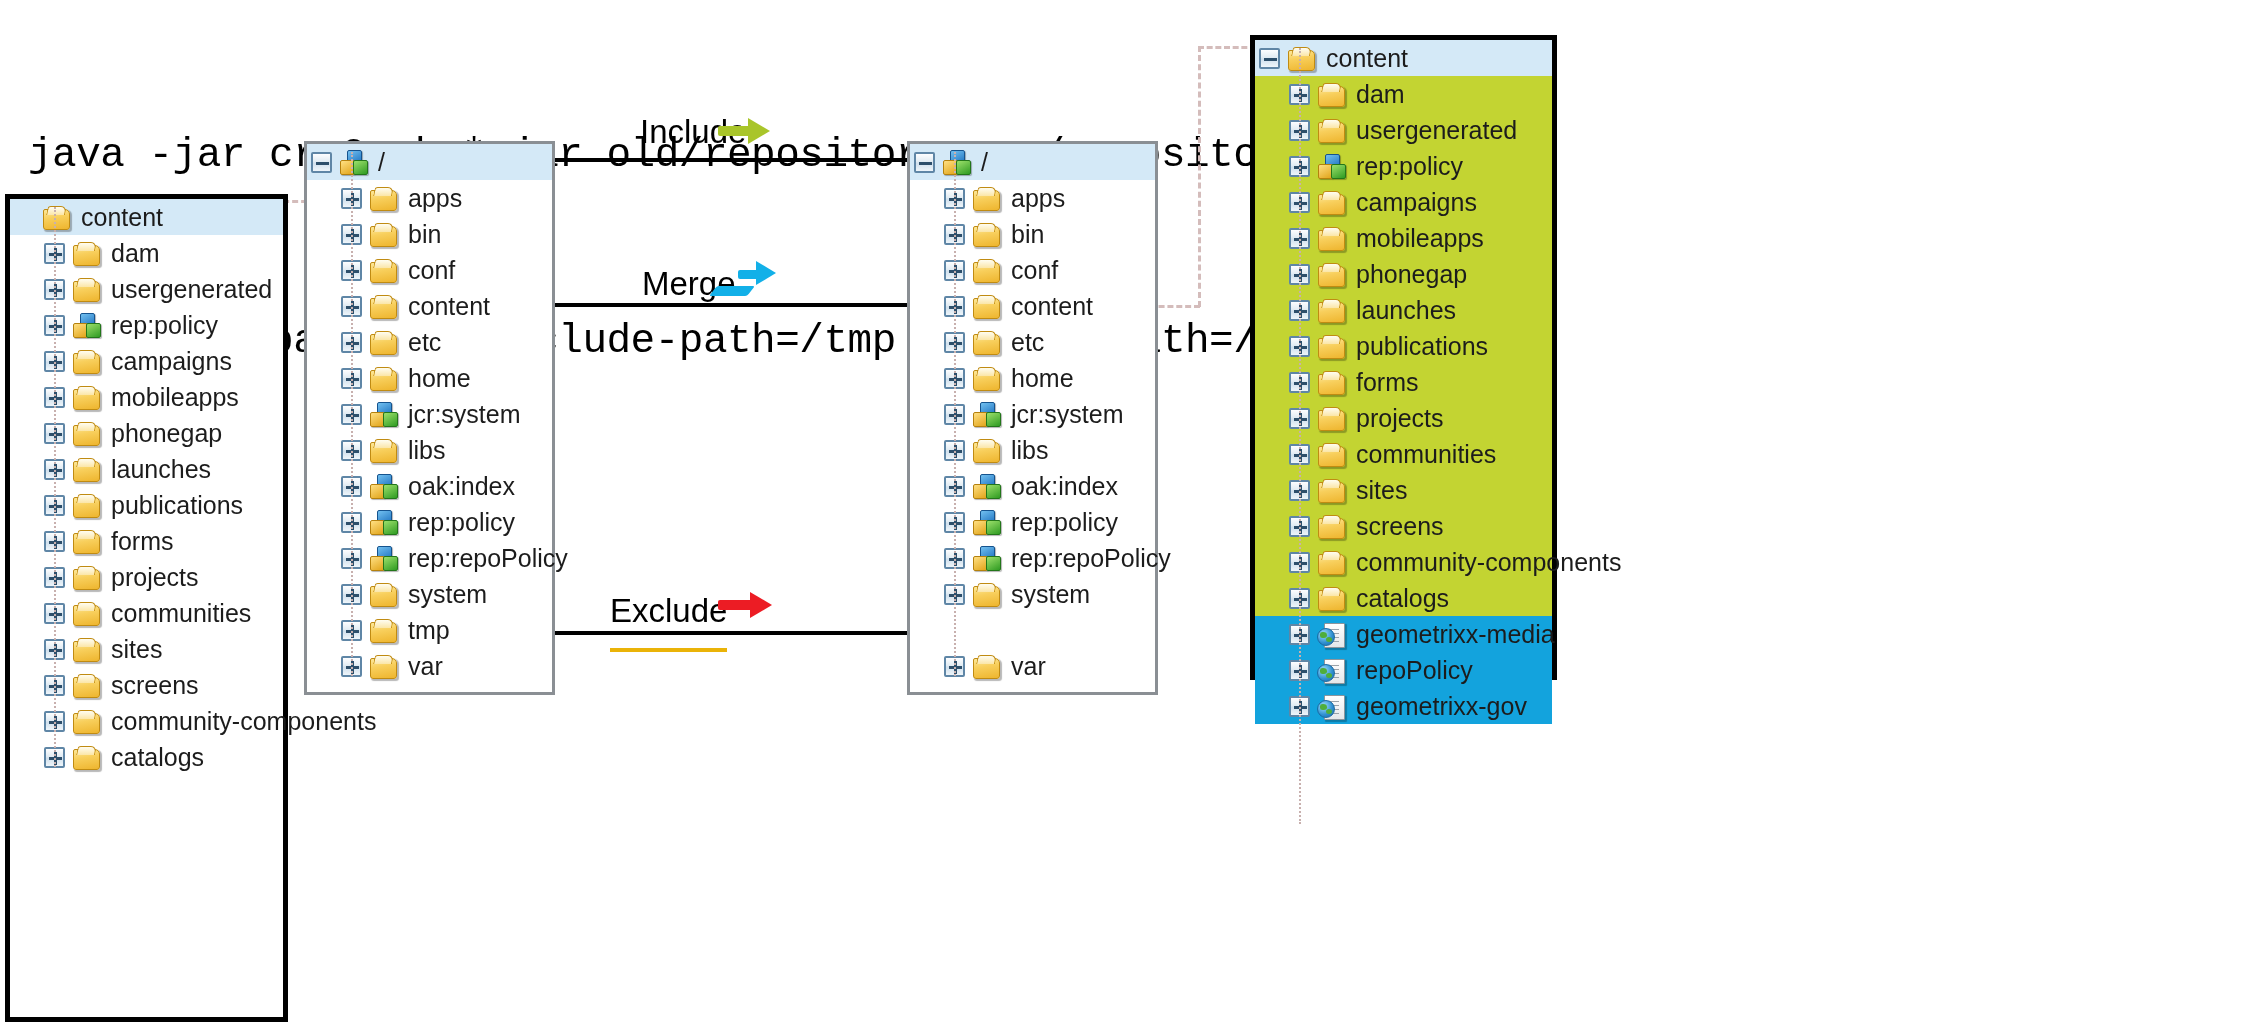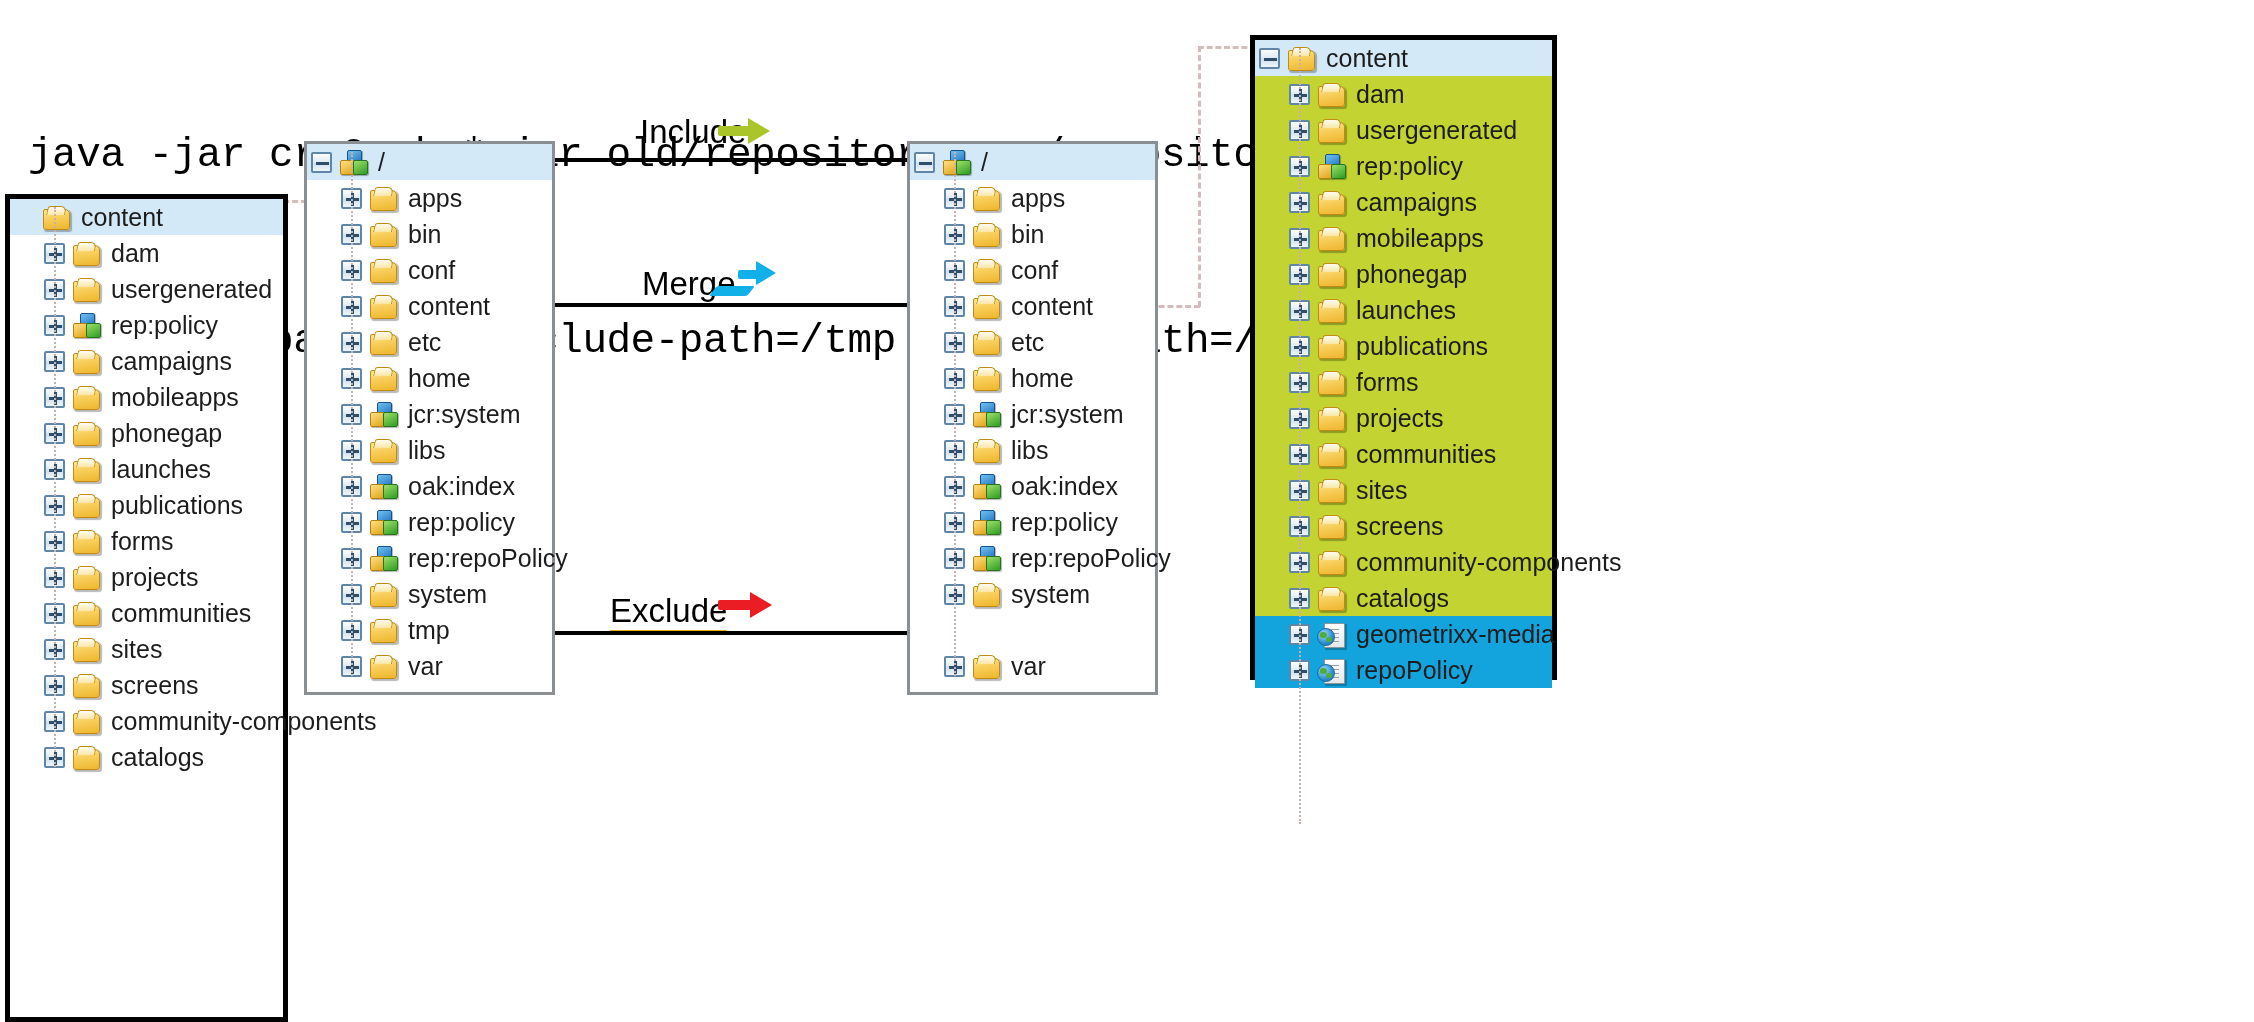--- a/index.html
+++ b/index.html
@@ -120,21 +120,21 @@
   .lineh{position:absolute;height:4px;background:#000;}
   .arrowhead{
     position:absolute;width:0;height:0;
     border-top:11px solid transparent;border-bottom:11px solid transparent;
     border-left:18px solid #000;
   }
   .alabel{
     position:absolute;font-size:33px;color:#000;white-space:nowrap;
     font-family:"Liberation Sans",sans-serif;
   }
-  .alabel.ul{border-bottom:1px solid #eab308;padding-bottom:0;}
+  .alabel.ul{border-bottom:4px solid #eab308;padding-bottom:18px;}
 
   .gicon{position:absolute;}
   .gicon .shaft{position:absolute;height:10px;border-radius:2px;}
   .gicon .head{position:absolute;width:0;height:0;
     border-top:13px solid transparent;border-bottom:13px solid transparent;}
 </style>
 </head>
 <body>
 
 <div class="stage">
@@ -639,17 +639,31 @@
             <span class="lines">
               <i></i>
               <i></i>
               <i></i>
               <i></i>
             </span>
             <span class="globe"></span>
           </span>
           <span class="lbl">repoPolicy</span>
         </div>
+        <div class="row blue">
+          <span class="ind l1"></span>
+          <span class="exp plus"></span>
+          <span class="ico page">
+            <span class="lines">
+              <i></i>
+              <i></i>
+              <i></i>
+              <i></i>
+            </span>
+            <span class="globe"></span>
+          </span>
+          <span class="lbl">geometrixx-gov</span>
+        </div>
         <div class="guide" style="left: 44px; top: 8px; height: 776px;"></div>
       </div>
   </div>
 
 </div>
 
 </body></html>

